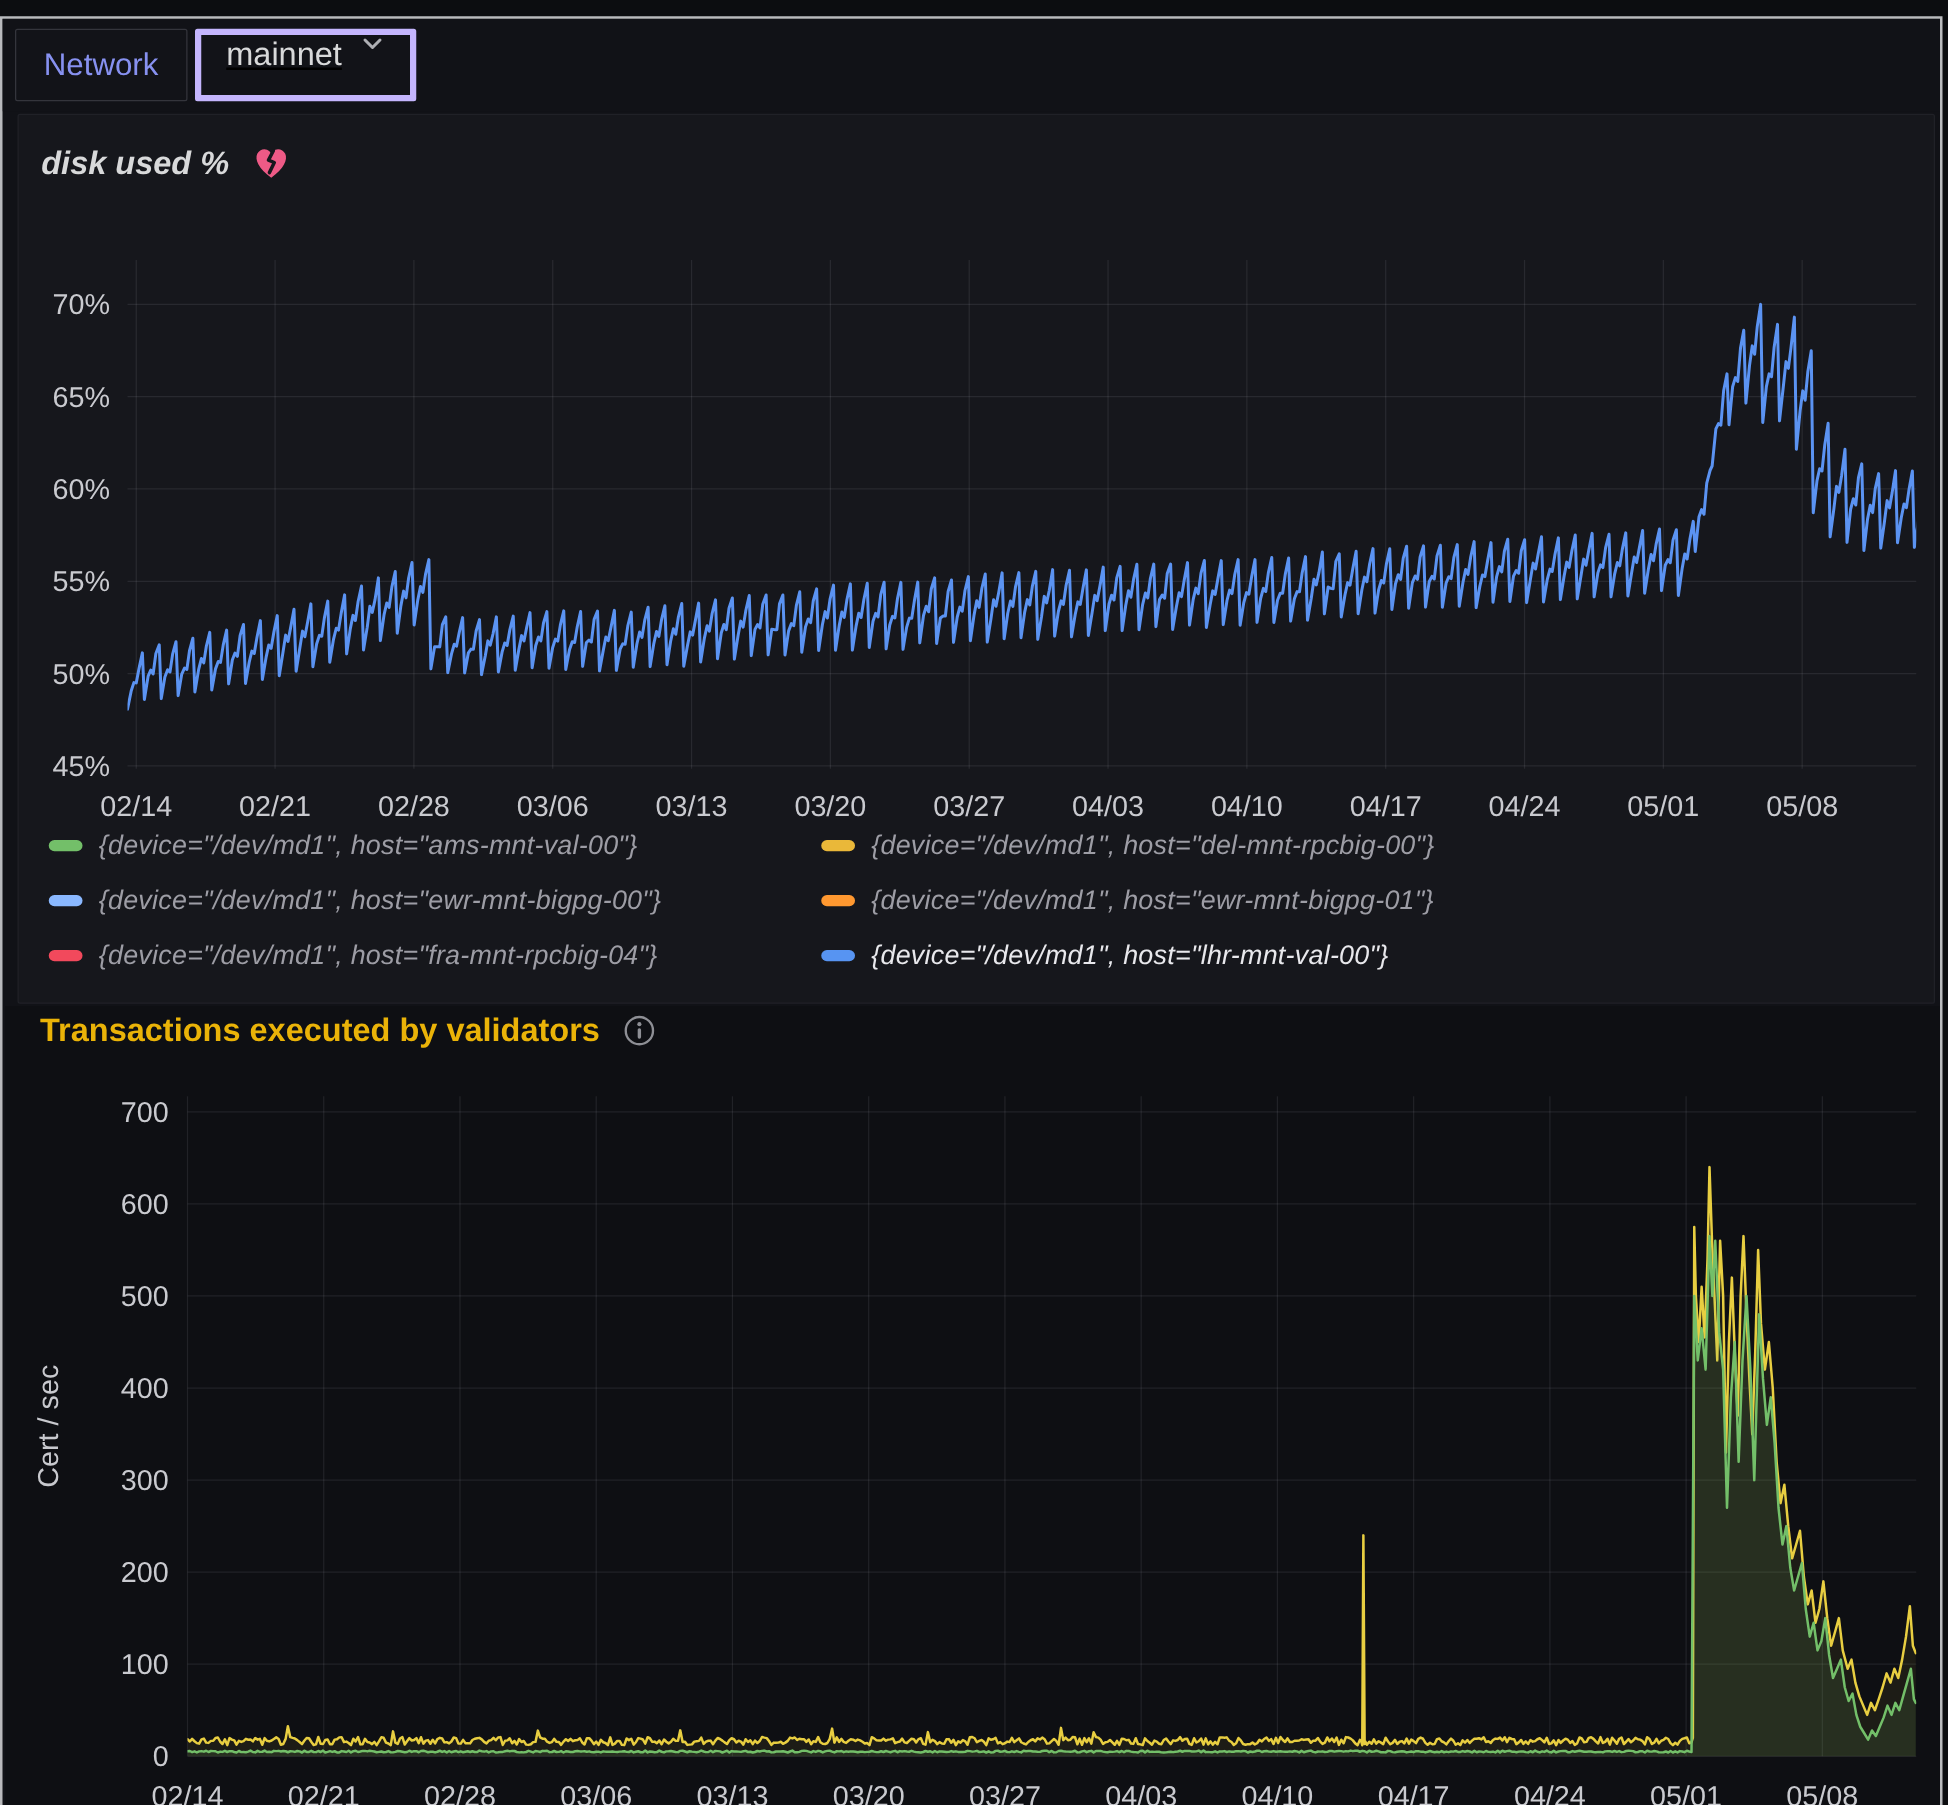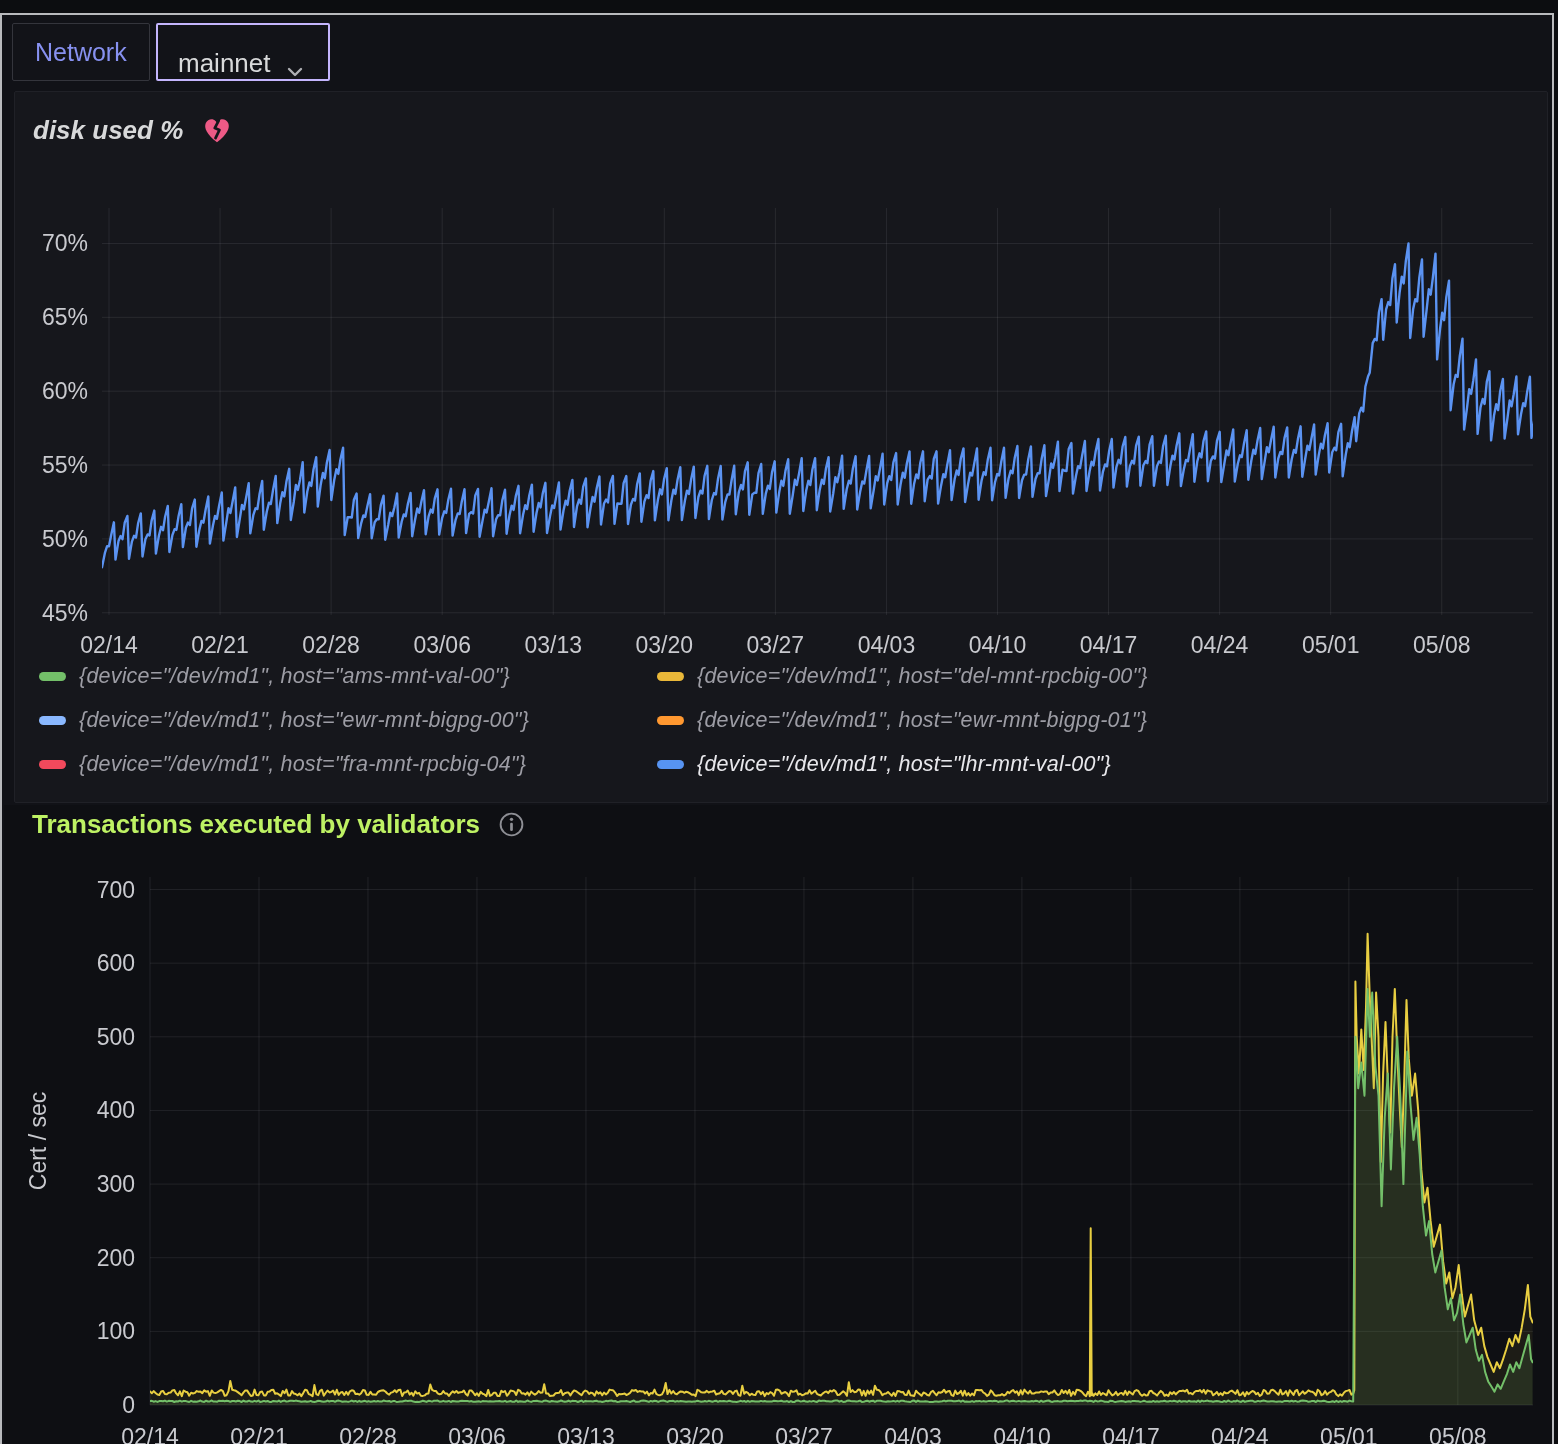--- a/index.html
+++ b/index.html
@@ -14,39 +14,39 @@
   
   .topbar{position:absolute;left:0;top:0;width:100%;height:74px;background:#111217;}
   .var-label-box{
     position:absolute;left:10px;top:8px;height:58px;min-width:136px;
     border:1px solid #34353c;border-radius:2px;background:#121318;
     display:flex;align-items:center;justify-content:center;padding:0 22px;
   }
   .var-label-box span{color:#8791f0;font-size:25px;font-weight:500;}
   .var-value-box{
     position:absolute;left:154px;top:8px;height:58px;min-width:174px;
-    border:2px solid #c4b5fd;border-radius:2px;background:#121318;
-    display:flex;align-items:flex-end;gap:14px;padding:0 20px;cursor:pointer;
+    border:5px solid #c4b5fd;border-radius:2px;background:#121318;
+    display:flex;align-items:flex-start;gap:14px;padding:0 20px;cursor:pointer;text-decoration:underline;
   }
   .var-value-box span{color:#d8d9da;font-size:26px;font-weight:500;}
   
   .panel1{
     position:absolute;left:12px;top:76px;width:1534px;height:712px;
     background:#16171c;border:1px solid #202127;border-radius:2px;font-style:italic;
   }
   .panel2{
     position:absolute;left:2px;top:790px;width:1554px;height:652px;
     background:#0e0f13;
   }
   .panel-title{
     position:absolute;display:flex;align-items:center;gap:18px;
     font-size:26px;font-weight:600;cursor:pointer;
   }
   .panel1 .panel-title{left:18px;top:22px;color:#d8d9da;}
-  .panel2 .panel-title{left:28px;top:4px;color:#bef264;}
+  .panel2 .panel-title{left:28px;top:4px;color:#eab308;}
   
   .legend{
     position:absolute;left:24px;top:572px;
     display:grid;grid-template-columns:612px auto;row-gap:19px;column-gap:6px;
   }
   .legend-item{display:flex;align-items:center;gap:13px;cursor:pointer;}
   .swatch{width:27px;height:9px;border-radius:5px;flex:0 0 auto;}
   .legend-label{color:#9d9da5;font-size:21.5px;letter-spacing:0.2px;}
   .legend-item.bright .legend-label{color:#e8e8ec;}
   

